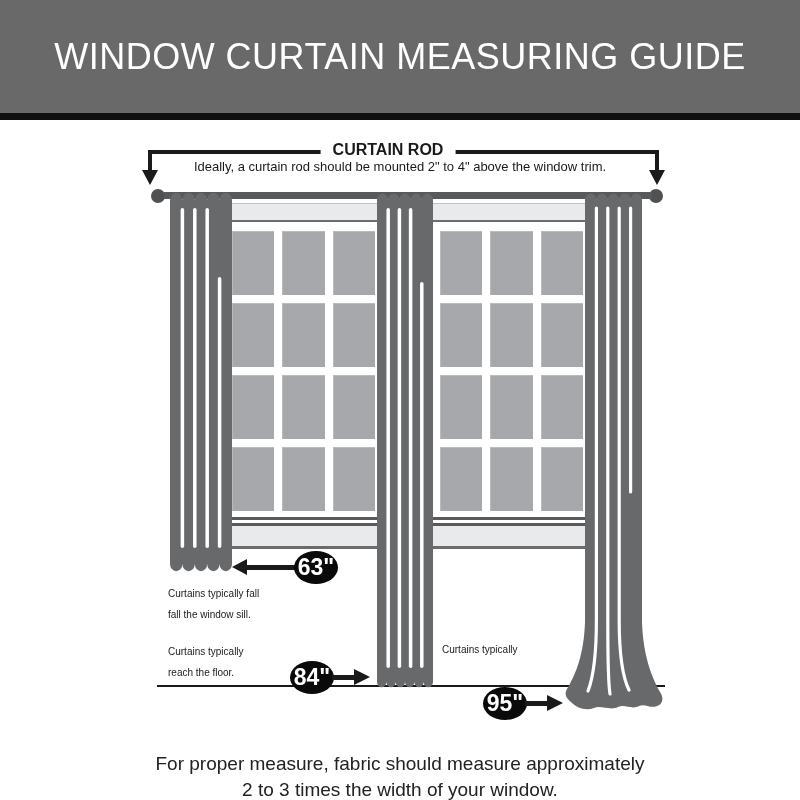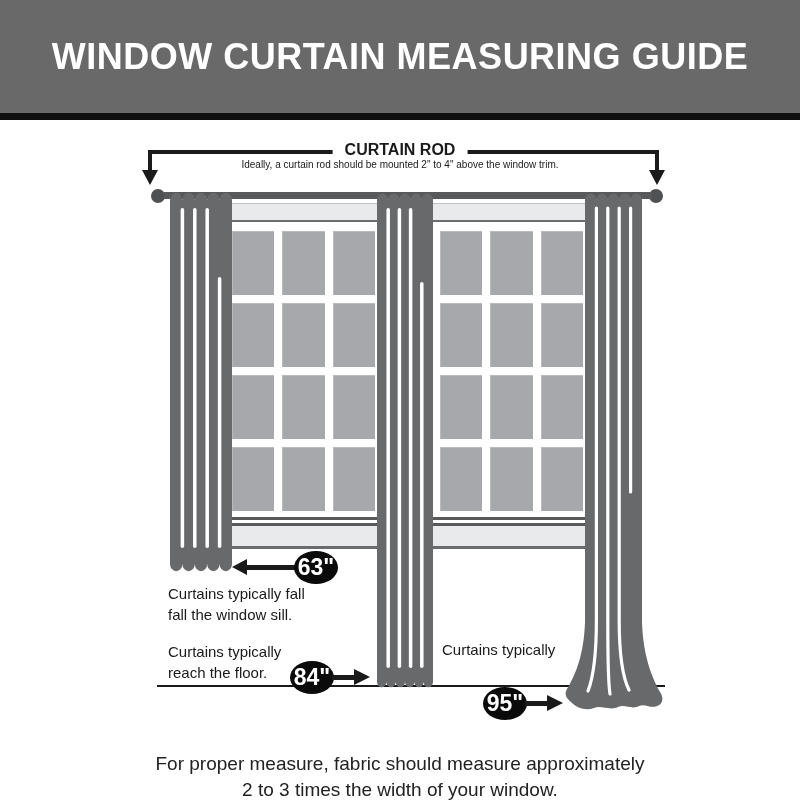--- a/index.html
+++ b/index.html
@@ -3,33 +3,33 @@
 <meta charset="utf-8">
 <style>
   html,body{margin:0;padding:0;background:#ffffff;}
   .stage{
     position:relative;width:800px;height:800px;overflow:hidden;
     background:#ffffff;font-family:"Liberation Sans",sans-serif;color:#1a1a1a;
   }
   
   .banner{position:absolute;left:0;top:0;width:800px;height:113px;background:#696969;
     display:flex;align-items:center;justify-content:center;}
-  .banner h1{margin:16px;color:#ffffff;font-size:36px;font-weight:bold;letter-spacing:.5px;white-space:nowrap;}
+  .banner h1{margin:16px;color:#ffffff;font-size:36px;font-weight:normal;letter-spacing:.5px;white-space:nowrap;}
   .banner-rule{position:absolute;left:0;top:113px;width:800px;height:7px;background:#101010;}
 
   
   .bracket-h{position:absolute;left:150px;top:150px;width:509px;height:4px;background:#1a1a1a;}
-  .bracket-label{position:absolute;left:400px;top:141px;transform:translateX(-50%);
+  .bracket-label{position:absolute;left:388px;top:141px;transform:translateX(-50%);
     background:#ffffff;padding:0 12px;font-size:16px;font-weight:bold;white-space:nowrap;}
   .bracket-v{position:absolute;top:150px;width:4px;height:22px;background:#1a1a1a;}
   .bv-left{left:148px;} .bv-right{left:655px;}
   .arrow-down{position:absolute;top:170px;width:0;height:0;
     border-left:8px solid transparent;border-right:8px solid transparent;border-top:15px solid #1a1a1a;}
   .ad-left{left:142px;} .ad-right{left:649px;}
-  .rod-note{position:absolute;left:0;top:159px;width:800px;text-align:center;font-size:10px;white-space:nowrap;}
+  .rod-note{position:absolute;left:0;top:159px;width:800px;text-align:center;font-size:13px;white-space:nowrap;}
 
   
   .finial{position:absolute;top:189px;width:14px;height:14px;border-radius:50%;background:#4f5153;}
   .fin-left{left:151px;} .fin-right{left:649px;}
   .rod-bar{position:absolute;left:164px;top:192px;width:488px;height:7px;background:#58595b;}
   .trim-top{position:absolute;left:175px;top:203px;width:465px;height:16px;background:#e9eaeb;border-top:1px solid #c0c1c3;}
   .trim-top-line{position:absolute;left:175px;top:220px;width:465px;height:2px;background:#6a6c6d;}
   .pane-grid{position:absolute;top:231px;width:143px;height:280px;display:grid;
     grid-template-columns:repeat(3,1fr);grid-template-rows:repeat(4,1fr);gap:8px;}
   .pg-left{left:232px;} .pg-right{left:440px;}
@@ -53,21 +53,21 @@
   .arrow-line{position:absolute;z-index:3;height:5px;background:#1a1a1a;}
   .al-63{left:246px;top:565px;width:50px;}
   .al-84{left:332px;top:675px;width:24px;}
   .al-95{left:525px;top:701px;width:24px;}
   .arrow-head{position:absolute;z-index:3;width:0;height:0;border-top:8.5px solid transparent;border-bottom:8.5px solid transparent;}
   .ah-63{left:232px;top:559px;border-right:15px solid #1a1a1a;}
   .ah-84{left:354px;top:669px;border-left:16px solid #1a1a1a;}
   .ah-95{left:547px;top:695px;border-left:16px solid #1a1a1a;}
 
   
-  .caption{position:absolute;z-index:3;font-size:15px;line-height:21px;}
+  .caption{position:absolute;z-index:3;font-size:10px;line-height:21px;}
   .cap-63{left:168px;top:583px;}
   .cap-84{left:168px;top:641px;}
   .cap-95{left:442px;top:639px;}
   .caption span{display:block;}
   .footer-note{position:absolute;left:0;top:751px;width:800px;text-align:center;
     font-size:19px;line-height:26px;color:#222;}
 </style>
 </head>
 <body>
 

